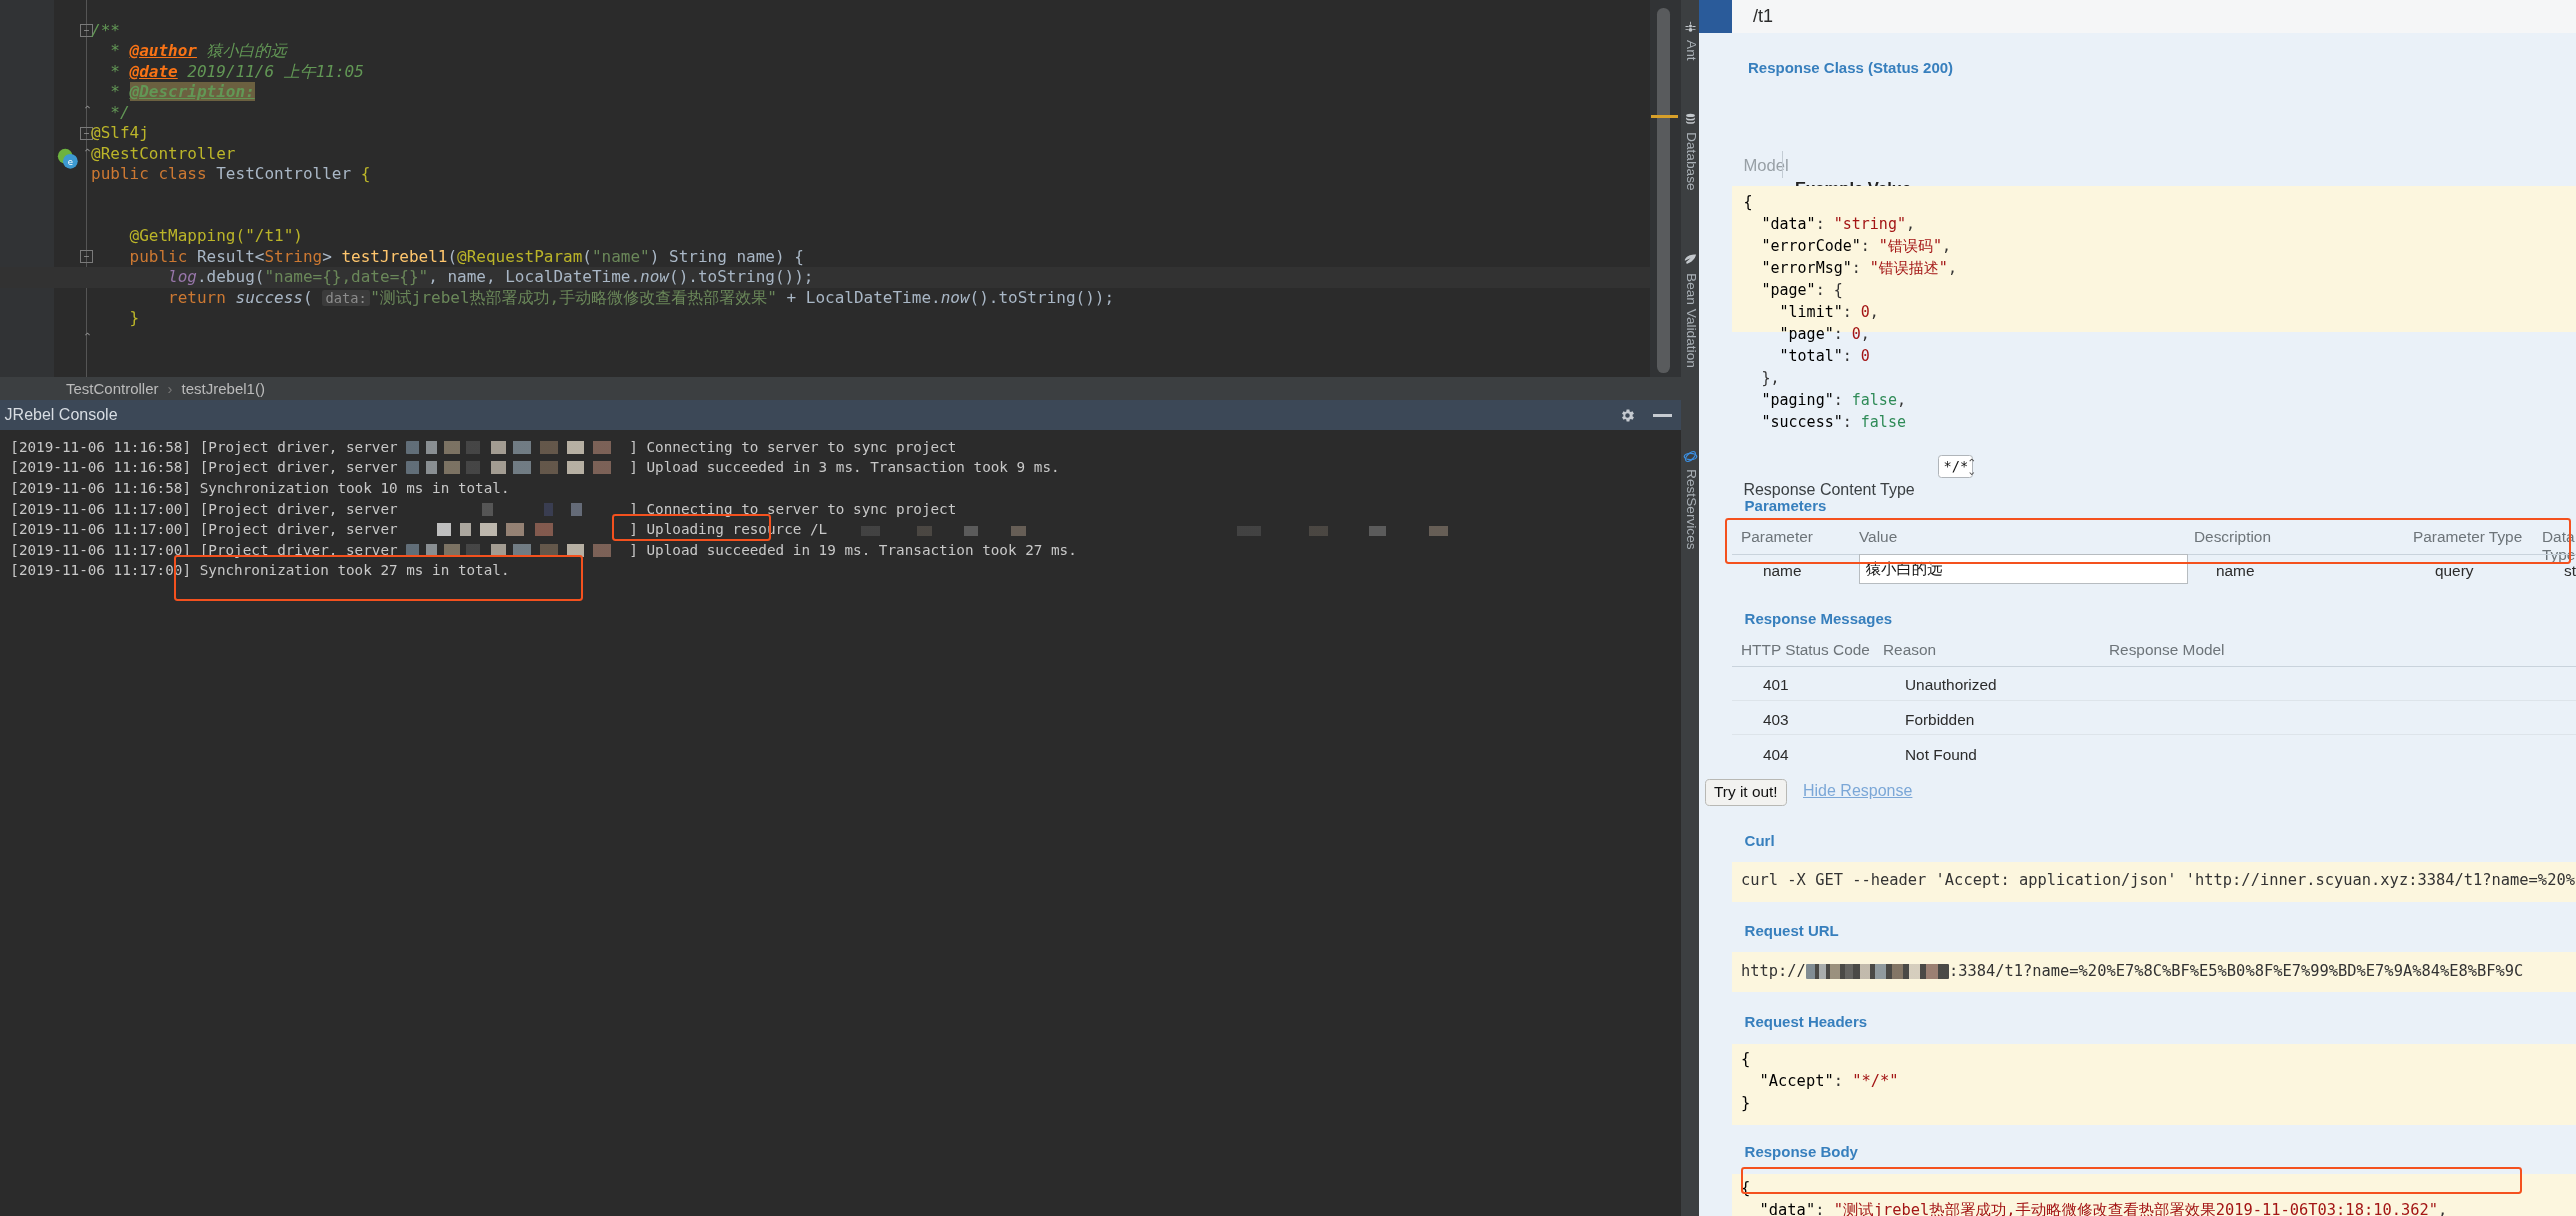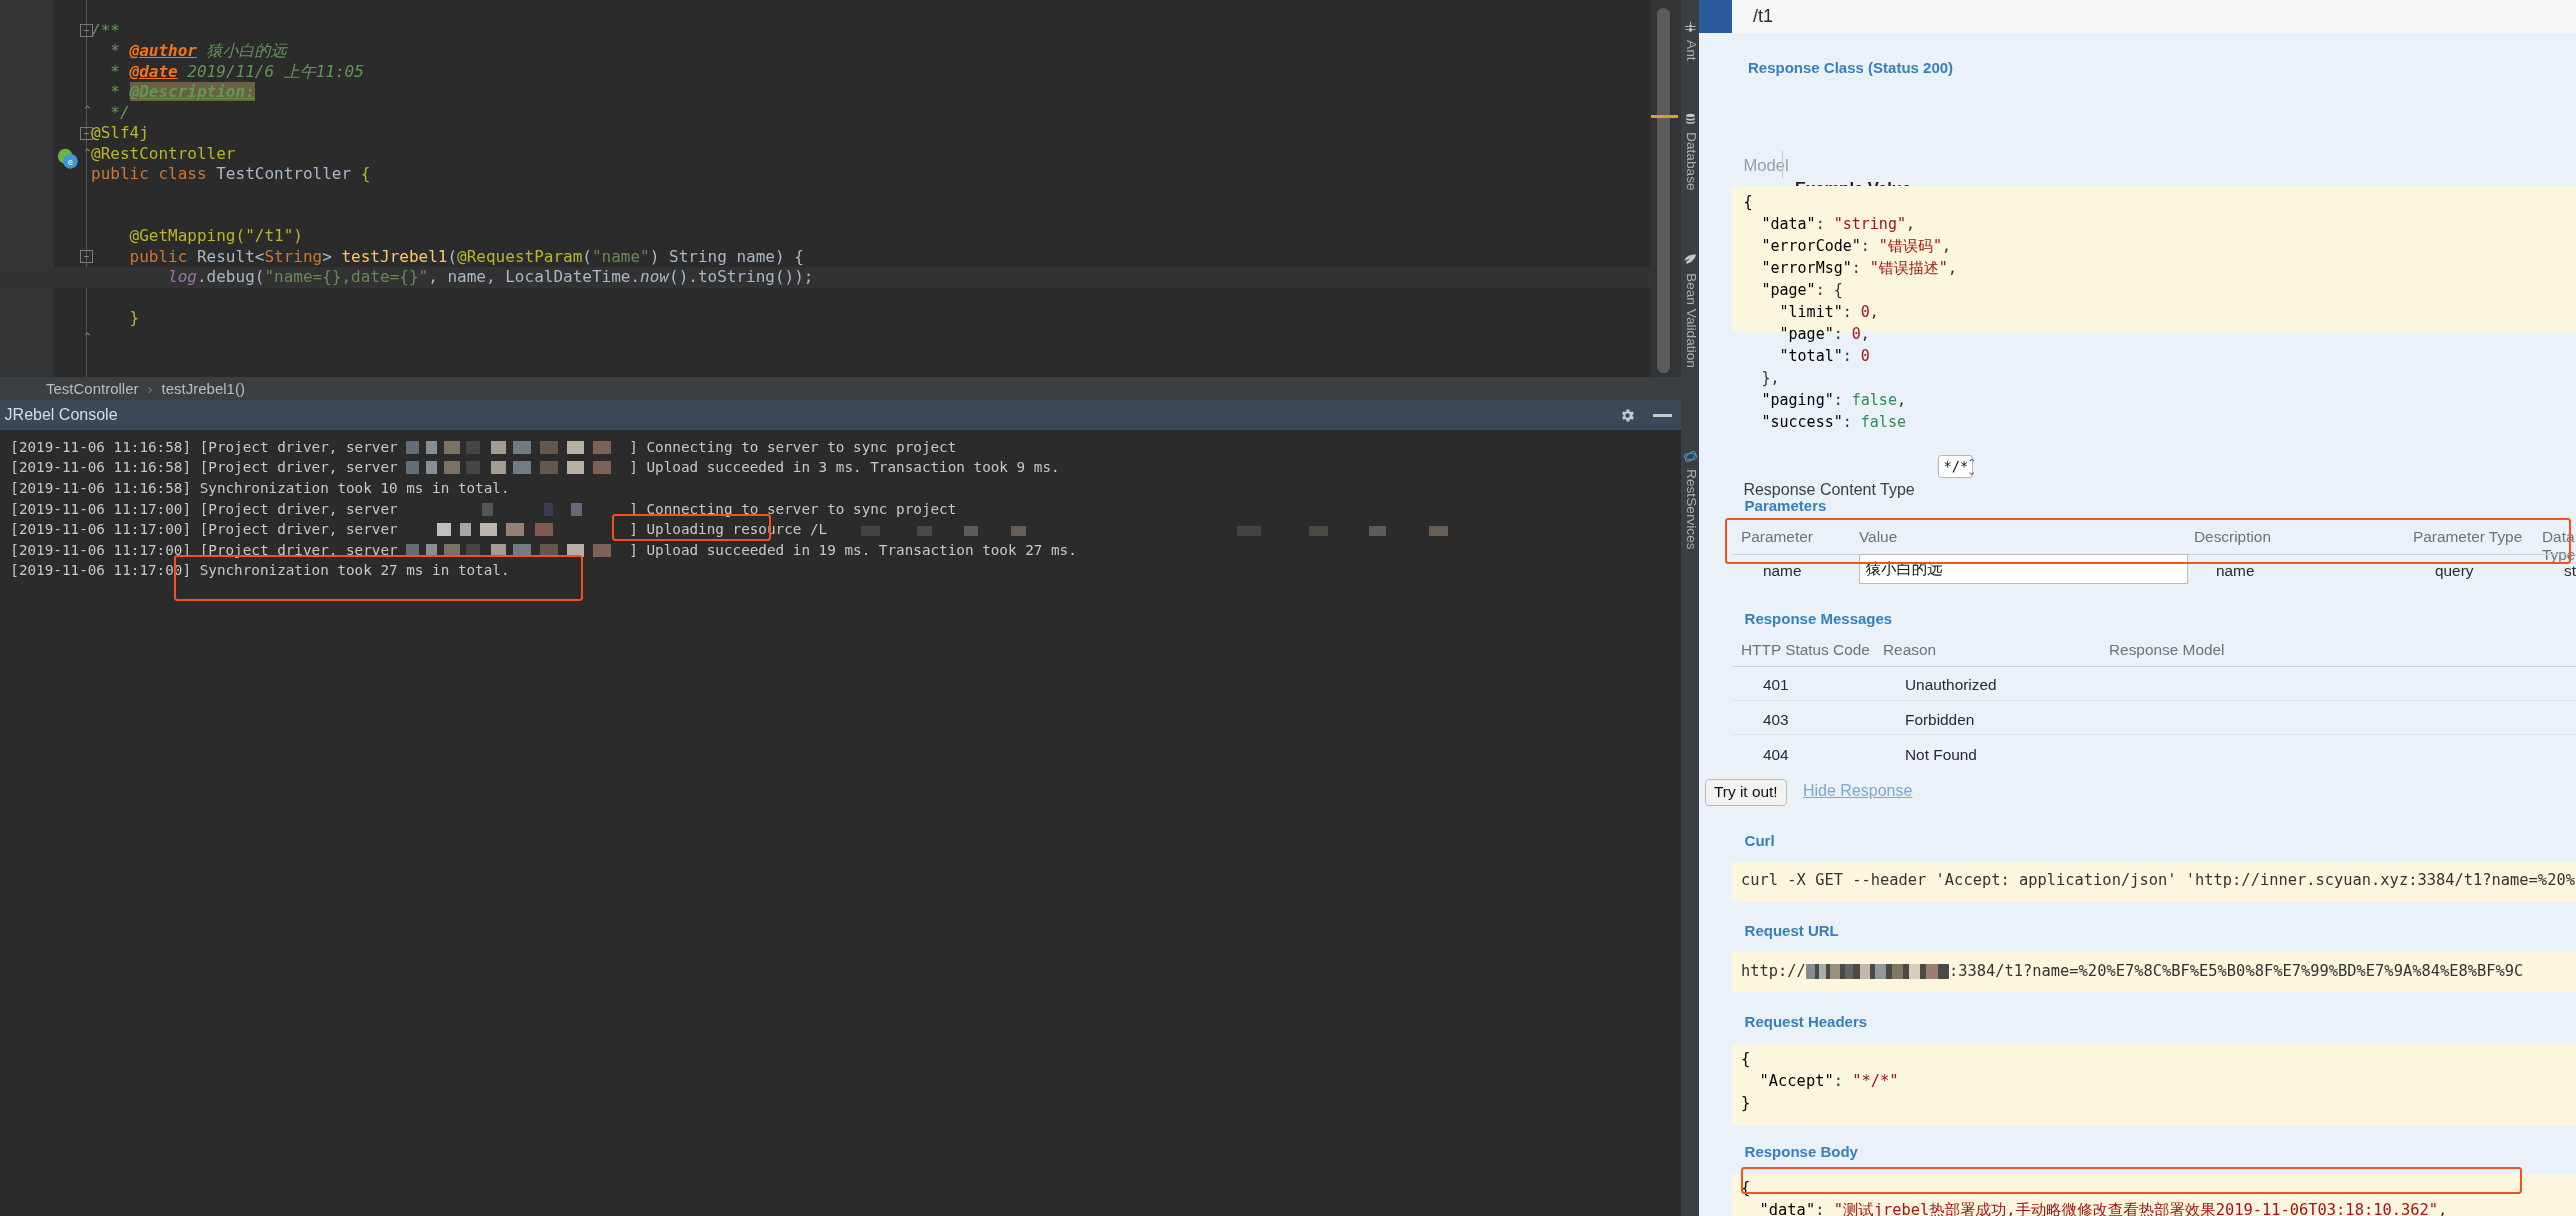--- a/index.html
+++ b/index.html
@@ -41,21 +41,21 @@
   .c-hint{ color:#8c8c8c; background:#3b3b3b; border-radius:2.3px; padding:0 3.4px; font-size:13.7px;}
   .c-white { color:#a9b7c6; }
 
   .fold-icon { position:absolute; left:80px; width:15px; height:15px; color:#888;
       font-size:11.4px; text-align:center; line-height:13.7px; }
   .fold-box { position:absolute; width:12.6px; height:12.6px; border:0.6px solid #7a7a7a;
       color:#9a9a9a; font-size:10.3px; line-height:11.4px; text-align:center; }
   .bean-icon { position:absolute; left:55px; width:25px; height:25px; }
 
   .breadcrumb { position:absolute; left:0; top:377px; width:1699px; height:23px;
-      background:#3c3f41; color:#bbb; font-size:15px; line-height:23px; padding-left:46px; }
+      background:#3c3f41; color:#bbb; font-size:15px; line-height:23px; padding-left:66px; }
   .bc-sep { color:#777; padding:0 9px; }
 
   
   .console { position:absolute; left:0; top:400px; width:1359px; height:816px; background:#2b2b2b; }
   .console-head { position:absolute; left:0; top:0; width:1699px; height:30px;
       background:#3c4857; color:#d8dde3; }
   .console-title { position:absolute; left:4.6px; top:5.7px; font-size:16px; }
   .gear-ic { position:absolute; right:63px; top:6.9px; width:17px; height:17px; }
   .min-ic  { position:absolute; right:27px; top:13.7px; width:19.4px; height:2.9px; background:#c6cbd1;}
 
@@ -195,20 +195,21 @@
         <div class="cl" style="top:144px"><span class="c-ann">@RestController</span></div>
         
         <div class="cl" style="top:164px"><span class="c-kw">public class </span><span class="c-cls">TestController </span><span class="c-ann">{</span></div>
         
         <div class="cl" style="top:226px"><span class="c-ann">    </span><span class="c-ann">@GetMapping("/t1")</span></div>
         
         <div class="cl" style="top:247px"><span class="c-kw">    public </span><span class="c-type">Result&lt;</span><span class="c-kw">String</span><span class="c-type">&gt; </span><span class="c-mth">testJrebel1</span><span class="c-white">(</span><span class="c-ann">@RequestParam</span><span class="c-white">(</span><span class="c-str">"name"</span><span class="c-white">) </span><span class="c-par">String name</span><span class="c-white">) {</span></div>
         
         <div class="cl" style="top:267px"><span>        </span><span class="c-fld">log</span><span class="c-white">.debug(</span><span class="c-str">"name={},date={}"</span><span class="c-white">, name, LocalDateTime.</span><span class="c-stat">now</span><span class="c-white">().toString());</span></div>
         
+        <div class="cl" style="top:288px"><span>        </span><span class="c-kw">return </span><span class="c-stat">success</span><span class="c-white">( </span><span class="c-hint">data:</span><span class="c-str">"测试jrebel热部署成功,手动略微修改查看热部署效果"</span><span class="c-white"> + LocalDateTime.</span><span class="c-stat">now</span><span class="c-white">().toString());</span></div>
         
         <div class="cl" style="top:308px"><span class="c-ann">    }</span></div>
       </div>
 
       <div class="scrollarea"></div>
       <div class="scrollthumb"></div>
       <div class="scrollmark"></div>
     </div>
 
     <div class="breadcrumb">

